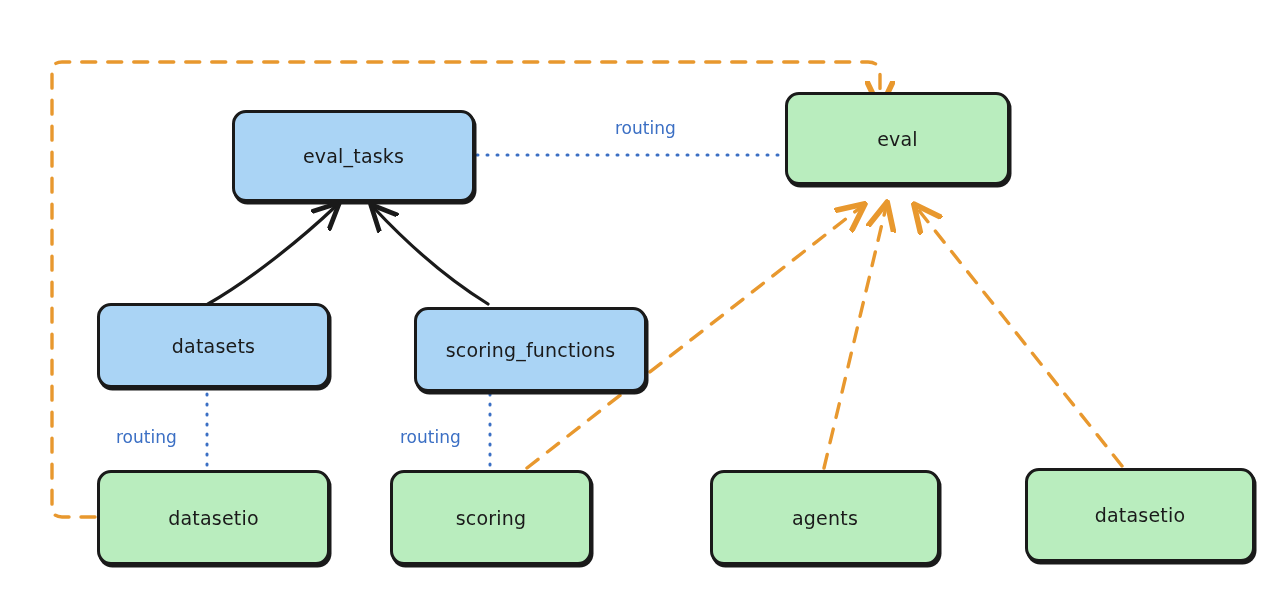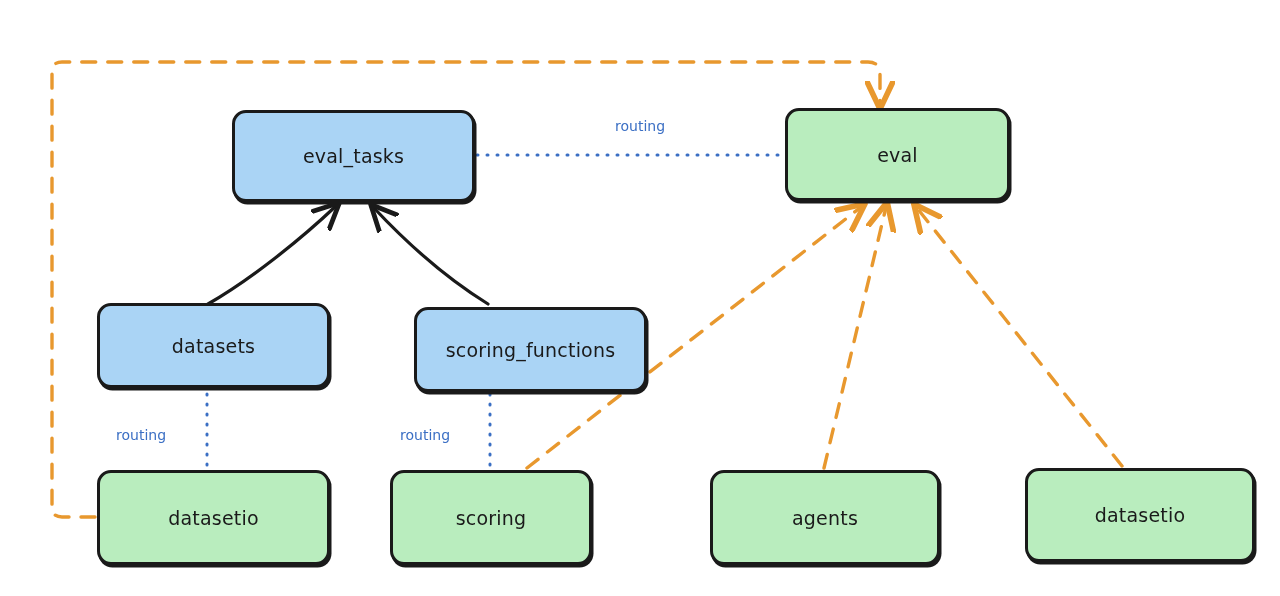--- a/index.html
+++ b/index.html
@@ -37,21 +37,21 @@
     color: #1a1a1a;
     letter-spacing: 0.2px;
     box-shadow: 1.5px 2.5px 0 0 #1a1a1a;
     z-index: 5;
   }
   .node.blue  { background: #aad4f5; }
   .node.green { background: #b9edbe; }
   .edge-label {
     position: absolute;
     font-family: "DejaVu Sans", sans-serif;
-    font-size: 14px;
+    font-size: 17px;
     color: #3b6fc4;
     white-space: nowrap;
     z-index: 6;
   }
 </style>
 </head>
 <body>
 
 <div id="canvas">
 
@@ -80,21 +80,21 @@
     <path d="M 527 468 L 861 207" fill="none" stroke="#e8982e" stroke-width="3.4" stroke-linecap="round" stroke-dasharray="14 12" marker-end="url(#arrow-orange)"></path>
 
     <path d="M 824 468 L 886 207" fill="none" stroke="#e8982e" stroke-width="3.4" stroke-linecap="round" stroke-dasharray="14 12" marker-end="url(#arrow-orange)"></path>
 
     <path d="M 1122 466 L 917 208" fill="none" stroke="#e8982e" stroke-width="3.4" stroke-linecap="round" stroke-dasharray="14 12" marker-end="url(#arrow-orange)"></path>
   </svg>
 
   <div class="node blue" style="left:232px; top:110px; width:243px; height:92px;text-align:right;">
       <span>eval_tasks</span>
     </div>
-  <div class="node green" style="left:785px; top:108px; width:225px; height:93px;">
+  <div class="node green" style="left:785px; top:92px; width:225px; height:93px;">
       <span>eval</span>
     </div>
   <div class="node blue" style="left:97px;  top:303px; width:233px; height:85px;">
       <span>datasets</span>
     </div>
   <div class="node blue" style="left:379px; top:307px; width:233px; height:85px;margin-left:35px;">
       <span>scoring_functions</span>
     </div>
   <div class="node green" style="left:97px;  top:470px; width:233px; height:95px;">
       <span>datasetio</span>

